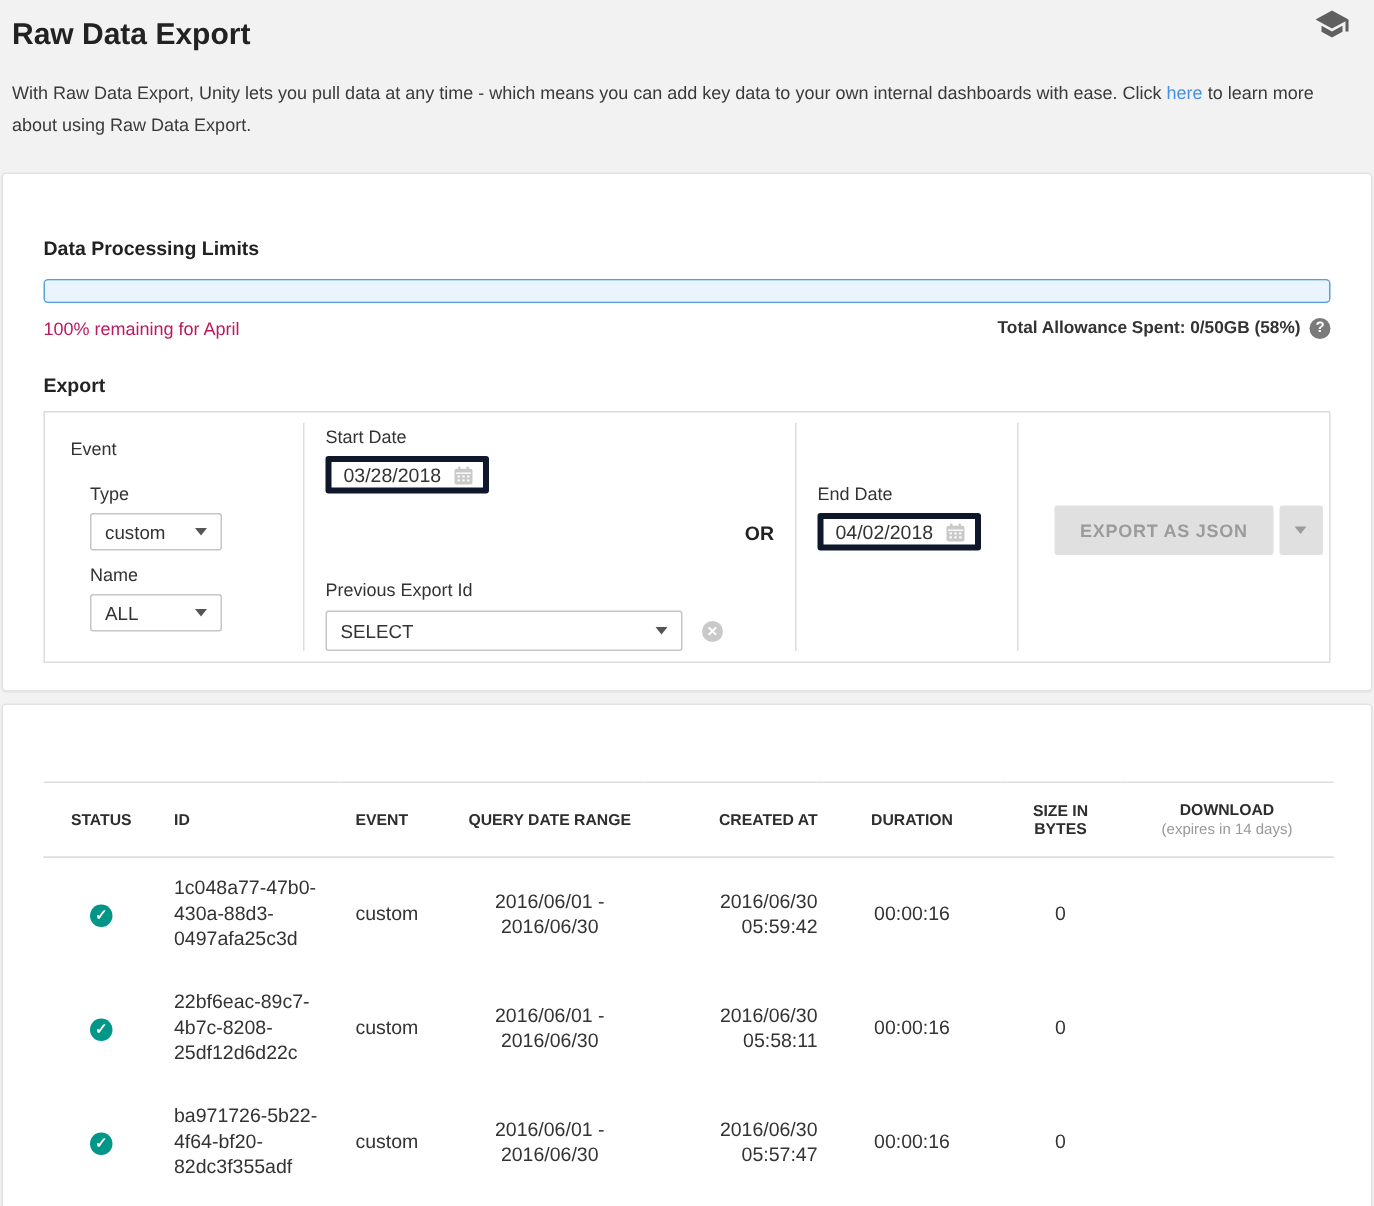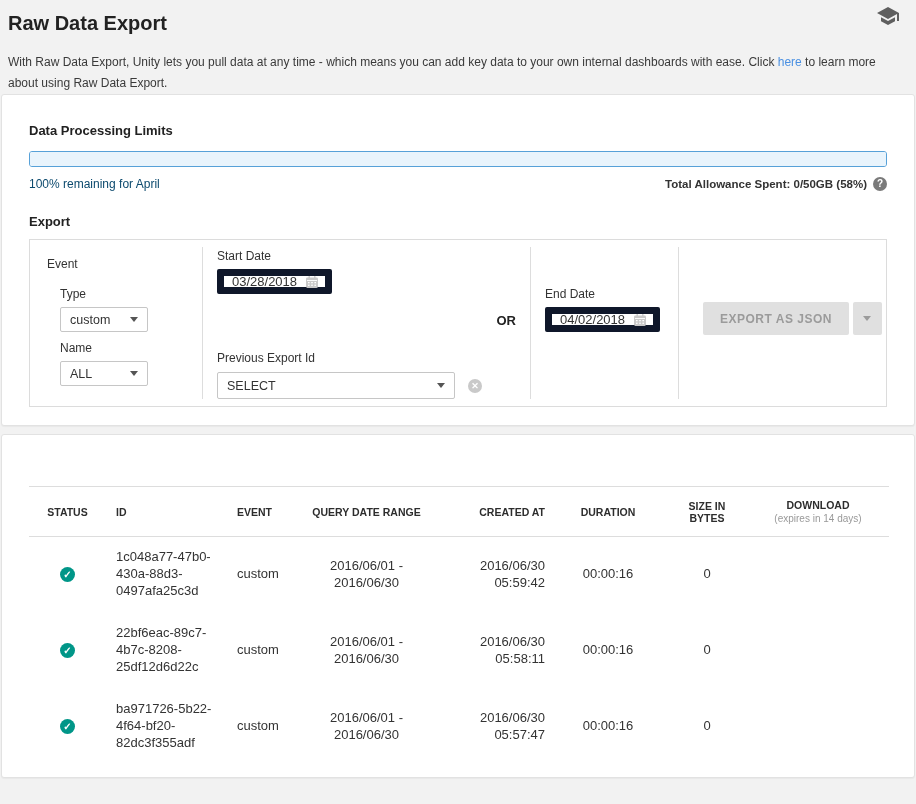--- a/index.html
+++ b/index.html
@@ -17,37 +17,37 @@
   .page-desc a { color: #4a90e2; text-decoration: none; }
 
   
   .panel {
     background: #fff;
     border: 1px solid #e2e2e2;
     border-radius: 3px;
     box-shadow: 0 1px 1px rgba(0,0,0,.04);
     margin: 0 1px;
   }
-  .panel-limits { padding: 28px 27px 18px 27px; }
+  .panel-limits { margin-top: 21px; padding: 42px 27px 18px 27px; }
   .panel-activity { margin-top: 8px; padding: 32px 27px 12px 27px; }
 
   .section-heading { font-size: 13px; font-weight: bold; color: #222; }
 
   
   .progress-track {
     margin-top: 13px;
     height: 16px;
     border: 1px solid #57a1d8;
     border-radius: 3px;
     background: #fff;
     overflow: hidden;
   }
   .progress-fill { height: 100%; background: #e9f4fc; }
   .limits-meta { display: flex; justify-content: space-between; align-items: center; margin-top: 10px; }
-  .remaining-label { font-size: 12px; color: #0c4a6e; }
+  .remaining-label { font-size: 12px; color: #be185d; }
   .allowance { display: flex; align-items: center; gap: 6px; }
   .allowance-label { font-size: 11.5px; font-weight: bold; color: #333; }
   .help-icon {
     width: 14px; height: 14px; border-radius: 50%;
     background: #7a7a7a; color: #fff;
     font-size: 10px; font-weight: bold; line-height: 14px; text-align: center;
     cursor: pointer;
   }
 
   
@@ -89,21 +89,21 @@
   .select-filter { width: 96px; height: 26px; }
   .caret-down {
     width: 0; height: 0;
     border-left: 4px solid transparent;
     border-right: 4px solid transparent;
     border-top: 5px solid #555;
   }
 
   .date-box {
     display: inline-flex; align-items: center; gap: 5px;
-    border: 7px solid #0f172a; border-radius: 2px;
+    border: 4px solid #0f172a; border-radius: 2px;
     height: 25px; padding: 0 6px 0 8px; background: #fff;
   }
   .date-box input {
     border: none; outline: none; width: 68px;
     font-family: "Liberation Sans", sans-serif;
     font-size: 13px; color: #333; background: transparent;
   }
   .cal-icon { width: 14px; height: 14px; display: block; }
 
   .or-label { font-size: 13px; font-weight: bold; color: #222; text-align: right; margin-top: 19px; }

